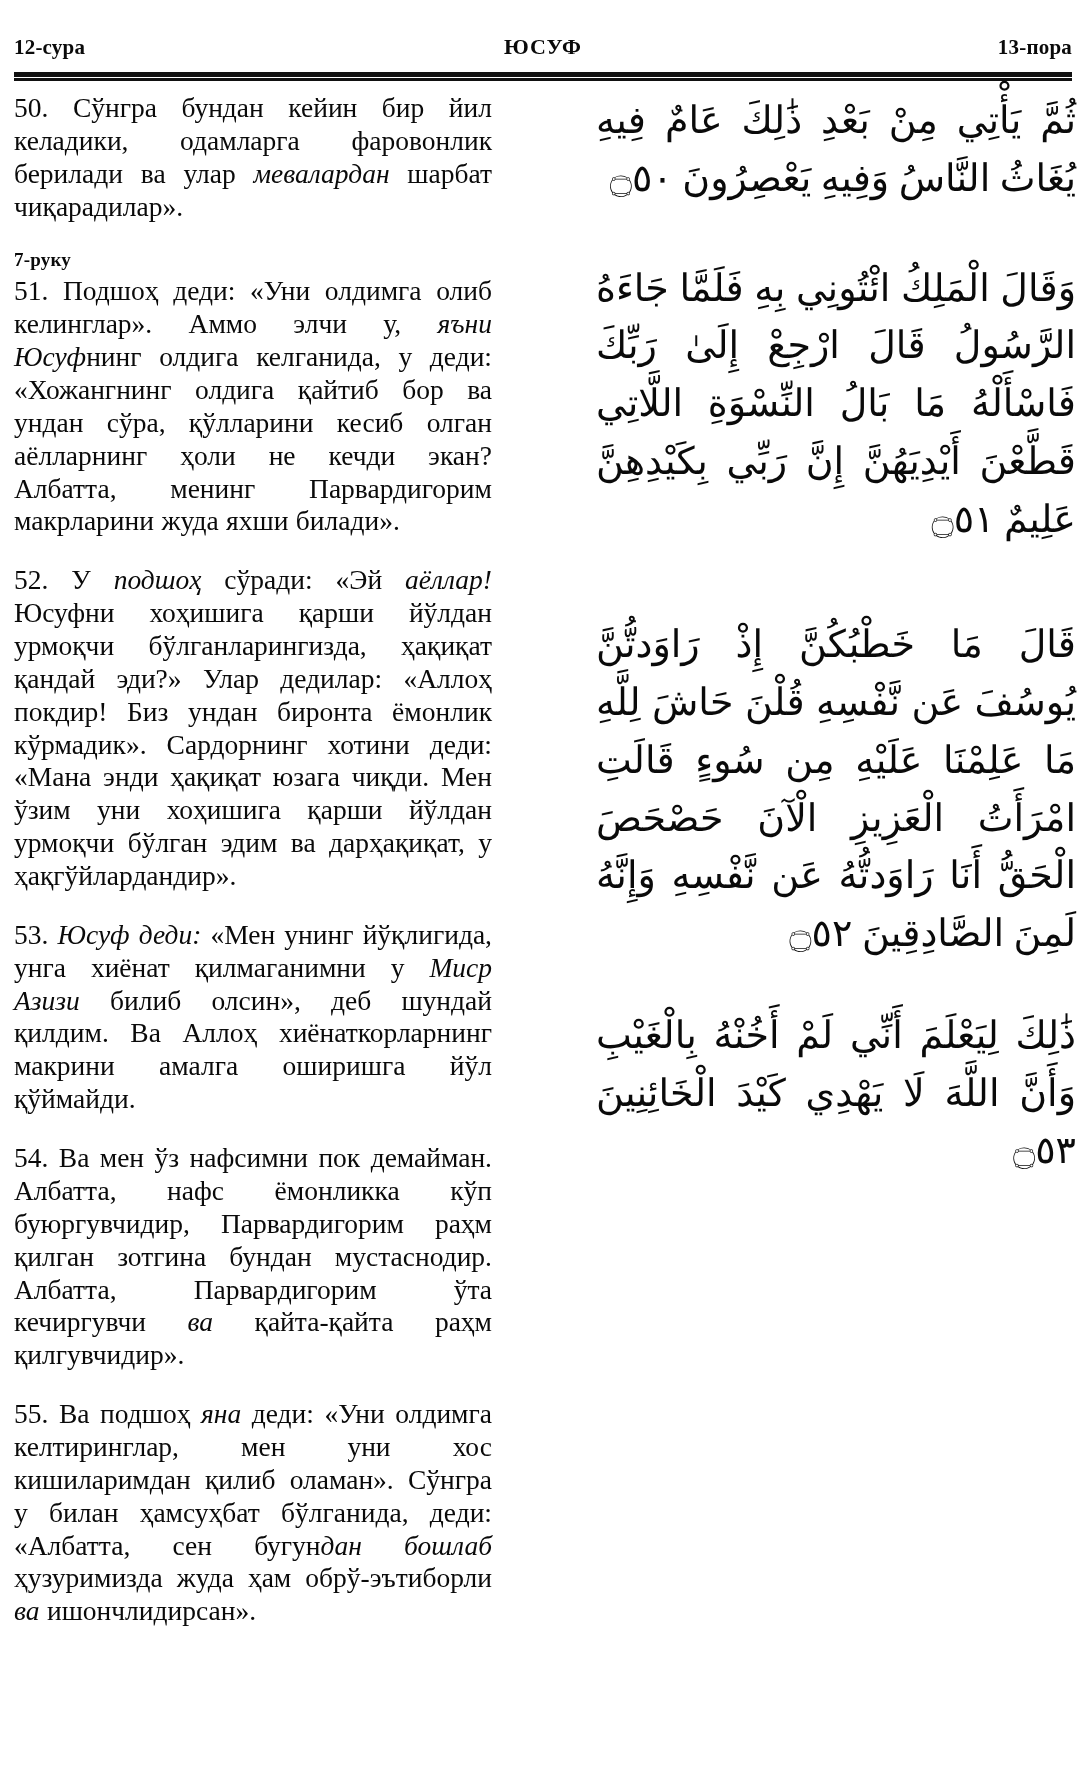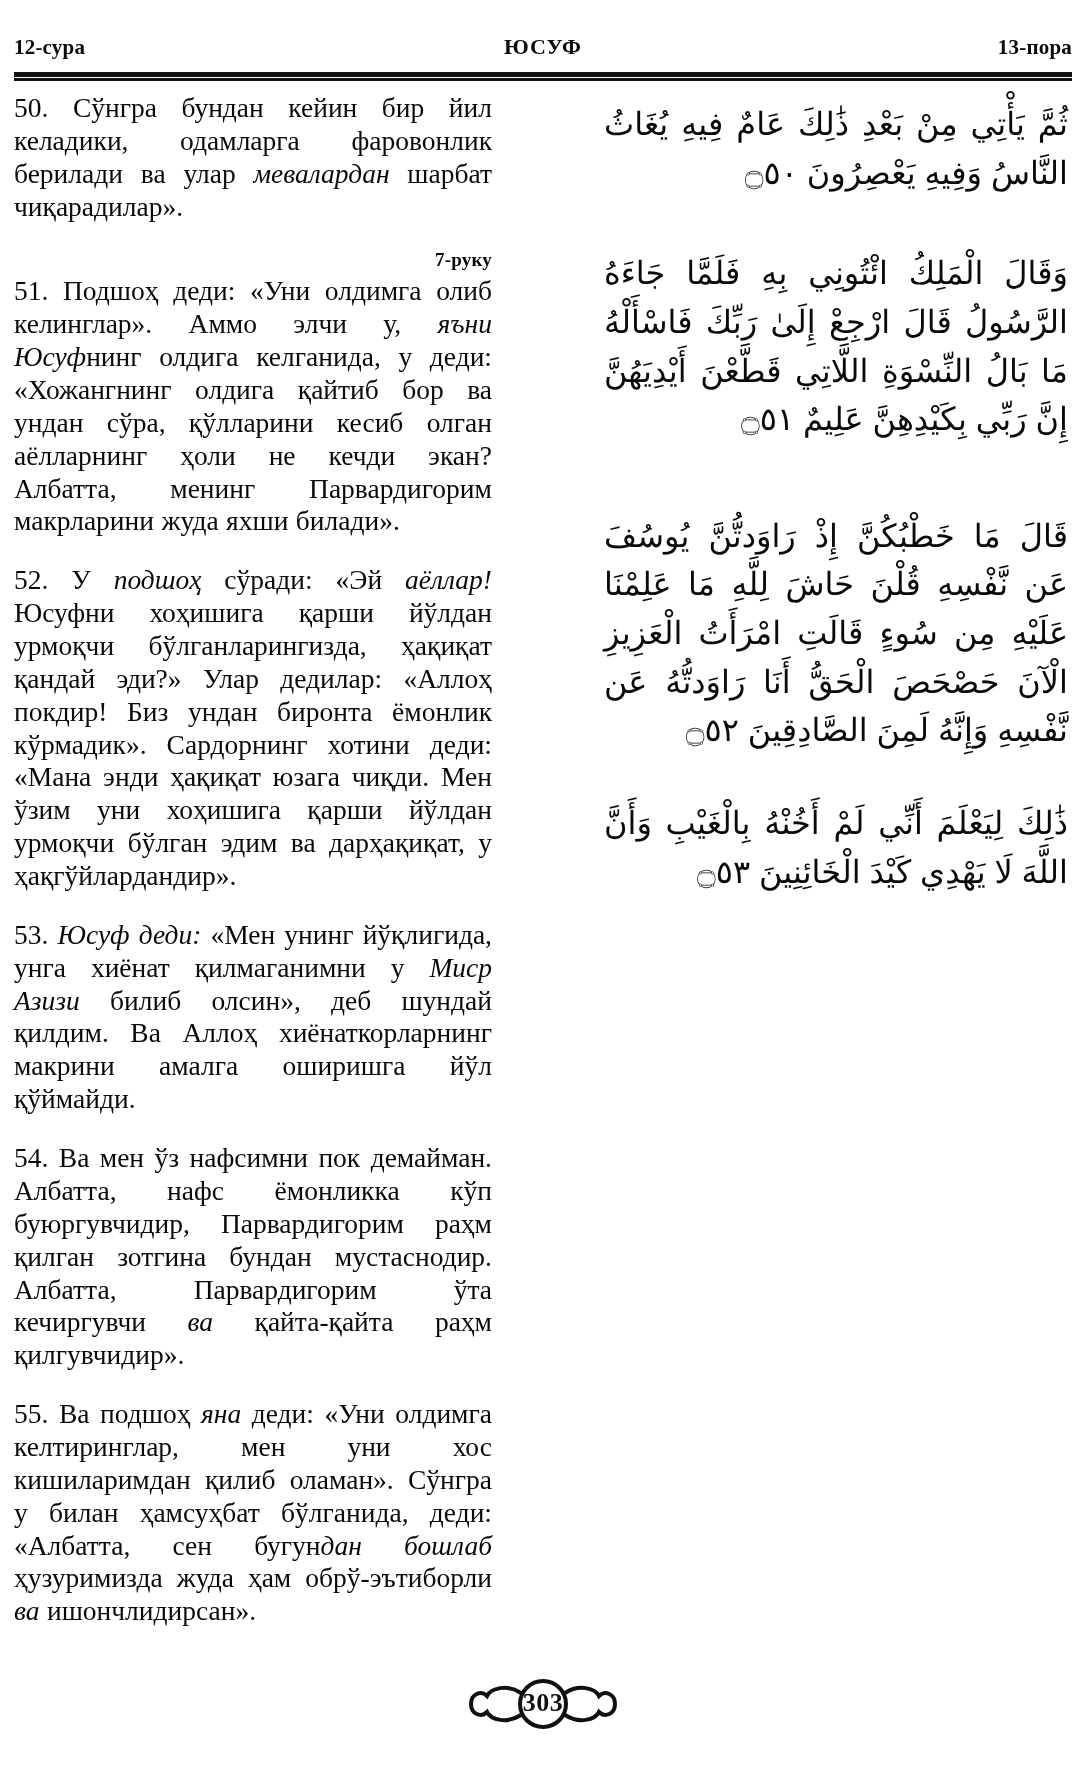--- a/index.html
+++ b/index.html
@@ -72,35 +72,35 @@
     text-justify:inter-word;
     margin:0 0 26px 0;
     hyphens:manual;
     word-spacing:0.02em;
   }
   .verse:last-child{margin-bottom:4px;}
   .verse .num{font-style:normal;}
   .verse i{font-style:italic;}
 
   .ruku{
-    text-align:right;
+    text-align:left;
     font-weight:bold;
     font-size:19px;
     margin:0 0 4px 0;
     letter-spacing:0.2px;
   }
 
   
   .ayah{
     direction:rtl;
     text-align:justify;
-    font-family:Liberation Sans, sans-serif;
-    font-size:32px;
+    font-family:Liberation Serif, serif;
+    font-size:38px;
     line-height:1.52;
-    margin:8px;
+    margin:0;
     unicode-bidi:isolate;
   }
   .ablock{margin:0 0 4px 0;}
 
   
   .folio{
     position:absolute;
     left:0;right:0;
     bottom:34px;
     height:60px;
@@ -164,26 +164,14 @@
 
       <div class="ablock" style="margin-top:44px;">
         <p class="ayah">ذَٰلِكَ لِيَعْلَمَ أَنِّي لَمْ أَخُنْهُ بِالْغَيْبِ وَأَنَّ اللَّهَ لَا يَهْدِي كَيْدَ الْخَائِنِينَ ۝٥٣</p>
       </div>
 
 
 
     </div>
   </div>
 
-  <div class="folio">
-    <div class="folio-wrap">
-      <svg width="160" height="56" viewBox="0 0 160 56">
-        <g fill="none" stroke="#111" stroke-width="4">
-          <circle cx="80" cy="28" r="23"></circle>
-          <path d="M58 17 C44 8, 28 12, 24 20 C18 14, 8 18, 8 28 C8 38, 18 42, 24 36 C28 44, 44 48, 58 39"></path>
-          <path d="M102 17 C116 8, 132 12, 136 20 C142 14, 152 18, 152 28 C152 38, 142 42, 136 36 C132 44, 116 48, 102 39"></path>
-        </g>
-      </svg>
-      <div class="folio-num">303</div>
-    </div>
-  </div>
 
 </div>
 
 </body></html>

